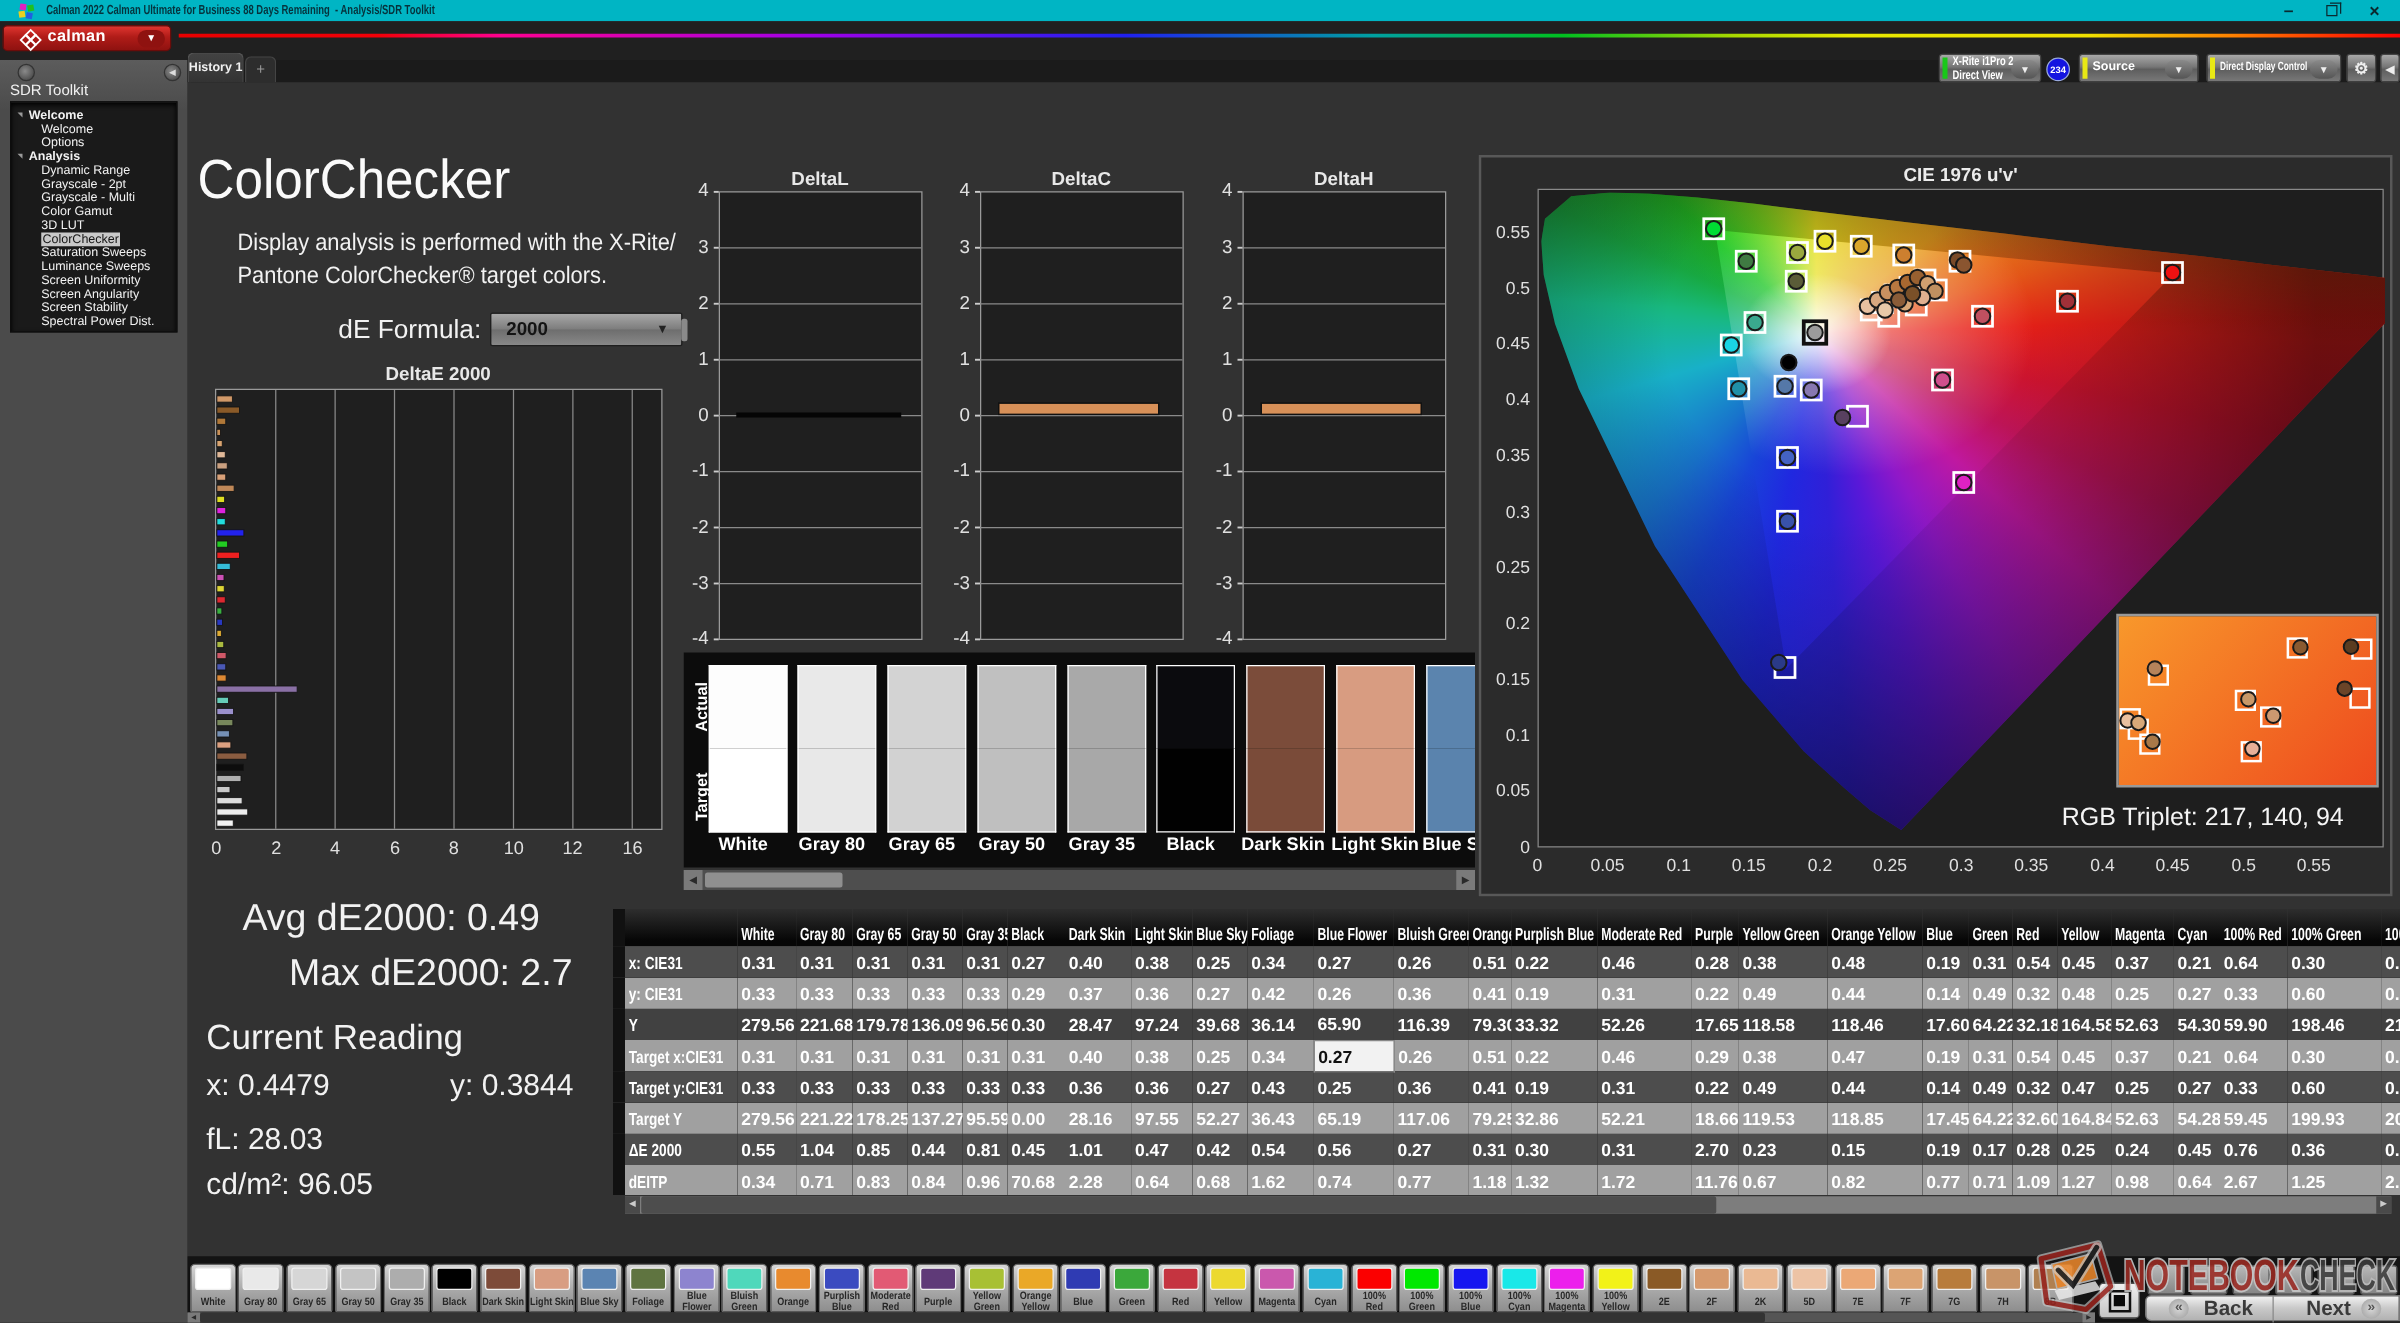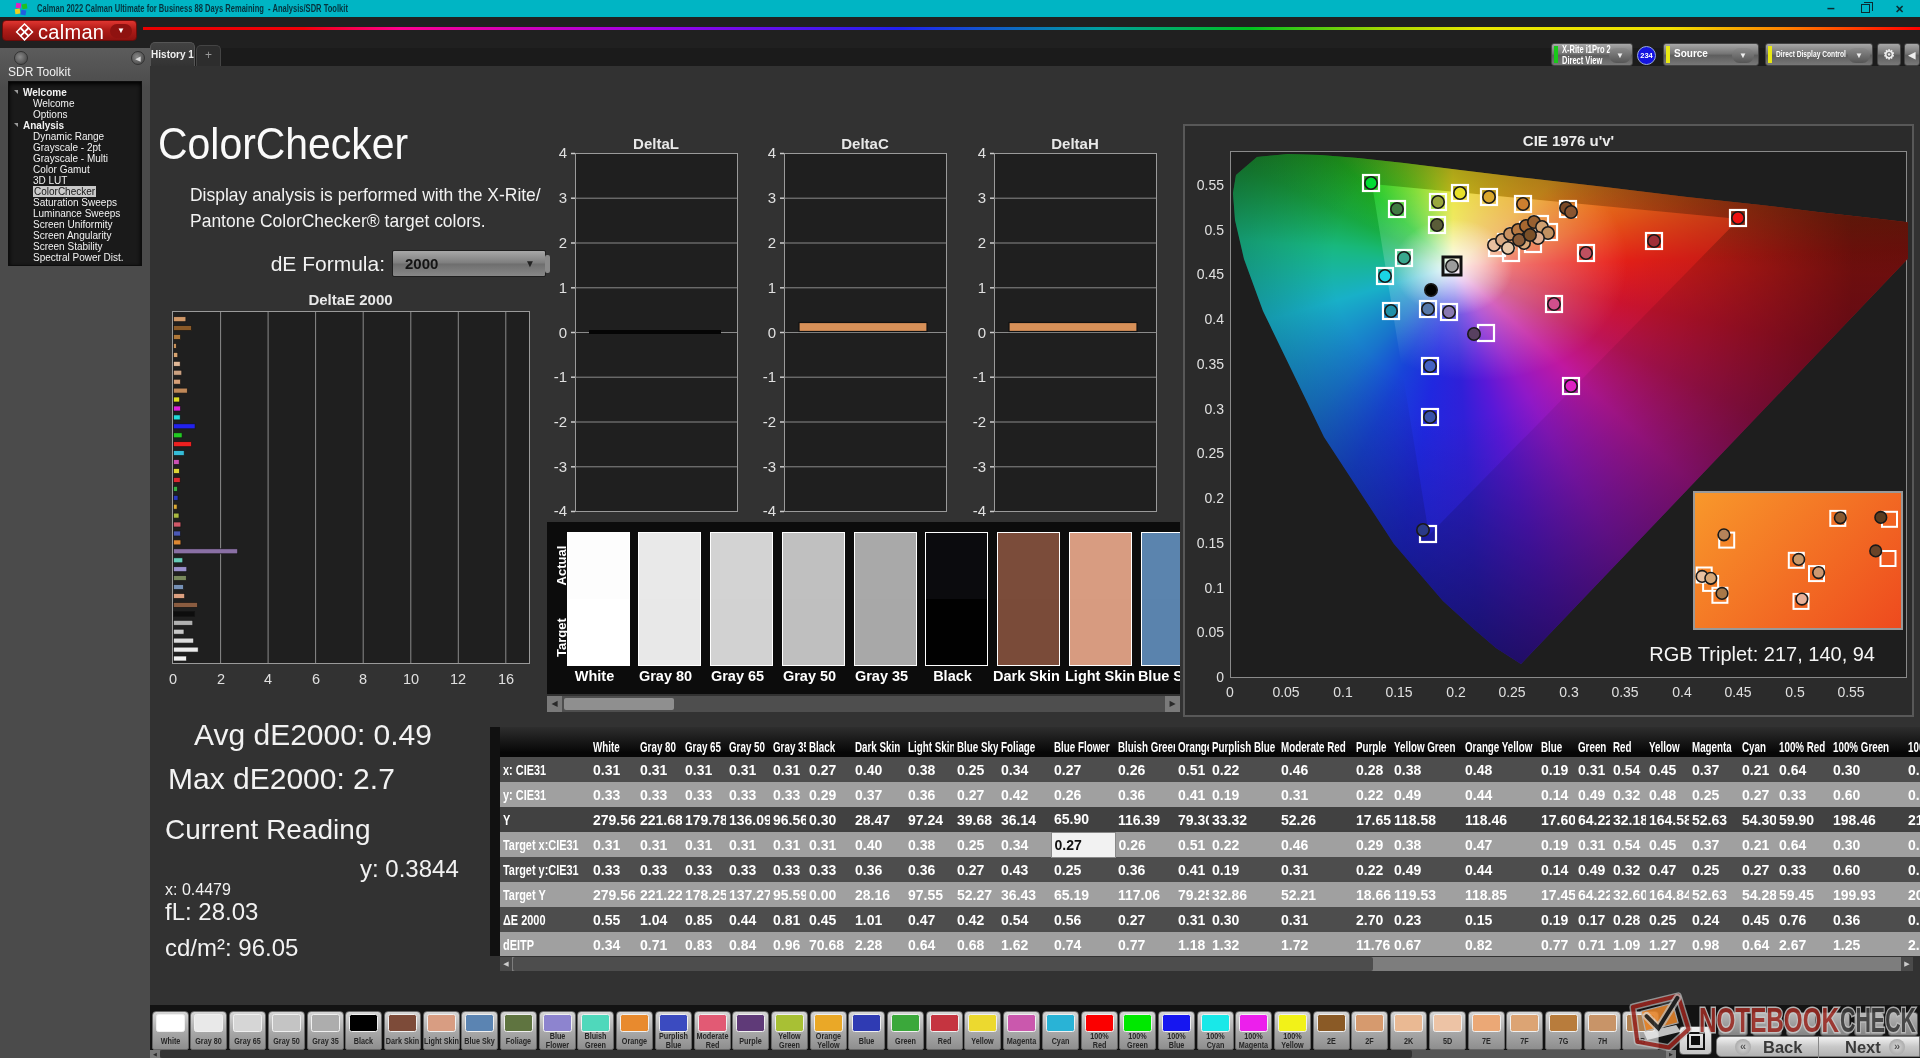--- a/index.html
+++ b/index.html
@@ -4,21 +4,21 @@
 html,body{width:1920px;height:1058px;overflow:hidden;background:#323232;
  font-family:"Liberation Sans",sans-serif;-webkit-font-smoothing:antialiased}
 .abs{position:absolute}
 #titlebar{left:0;top:0;width:1920px;height:17px;background:#00b5c4}
 #titletext{left:37px;top:2px;font-size:10.5px;font-weight:bold;color:#05333d;transform:scaleX(.72);transform-origin:0 0;white-space:nowrap}
 #appbar{left:0;top:17px;width:1920px;height:31px;background:#202020}
 #gradline{left:143px;top:27px;width:1777px;height:3px;
  background:linear-gradient(90deg,#e80000 0%,#f20008 9%,#ff0090 14.5%,#a000e8 28.5%,#2020f0 42.6%,#00a0a0 53.8%,#00c020 62.3%,#a8d800 70%,#e8e800 75.2%,#f0e000 86%,#ff8000 92.5%,#ff2000 98%,#ff0000 100%)}
 #logo{left:2px;top:20px;width:135px;height:21px;border-radius:4px;
  background:linear-gradient(#e03530,#b01c18 45%,#8f1210);border:1px solid #6a0c0a}
-#logo .txt{position:absolute;left:35px;top:0px;font-size:20px;font-weight:normal;color:#fff;letter-spacing:.3px}
+#logo .txt{position:absolute;left:35px;top:0px;font-size:13px;font-weight:bold;color:#fff;letter-spacing:.3px}
 #logo .dd{position:absolute;right:4px;top:3px;width:22px;height:14px;border-radius:7px;background:#8f1210;
  color:#fff;font-size:8px;text-align:center;line-height:14px}
 .topbtn{z-index:30;background:linear-gradient(#a8a8a8,#767676 45%,#5e5e5e 55%,#787878);border:1px solid #444;
  border-radius:3px;color:#fff;font-weight:bold}
 .topbtn .strip{position:absolute;left:2px;top:2px;bottom:2px;width:4px}
 .topbtn .lab{position:absolute;left:10px;top:1px;font-size:10px;line-height:10.5px;white-space:nowrap}
 .ddc{position:absolute;width:22px;height:15px;border-radius:8px;background:linear-gradient(#8a8a8a,#555);
  color:#eee;font-size:8px;text-align:center;line-height:15px}
 #sidebar{left:0;top:48px;width:150px;height:1010px;background:linear-gradient(#5c5c5c,#4b4b4b 40px)}
 #tree{position:absolute;left:8px;top:81px;width:134px;height:185px;background:#1a1a1a;
@@ -485,23 +485,23 @@
     <circle cx="182.7" cy="59.9" r="5.8" fill="#6a4428" stroke="#1a1a1a" stroke-width="1.6"></circle>
     <circle cx="105.7" cy="68.4" r="5.8" fill="#c89868" stroke="#1a1a1a" stroke-width="1.6"></circle>
     <circle cx="125.6" cy="81.6" r="5.8" fill="#cc9870" stroke="#1a1a1a" stroke-width="1.6"></circle>
     <circle cx="9.1" cy="85.4" r="5.8" fill="#e8c0a0" stroke="#1a1a1a" stroke-width="1.6"></circle>
     <circle cx="17.8" cy="87.3" r="5.8" fill="#d8a878" stroke="#1a1a1a" stroke-width="1.6"></circle>
     <circle cx="29.0" cy="102.4" r="5.8" fill="#a87848" stroke="#1a1a1a" stroke-width="1.6"></circle>
     <circle cx="108.9" cy="108.1" r="5.8" fill="#e8b098" stroke="#1a1a1a" stroke-width="1.6"></circle>
   </svg>
 <div id="rgbtext" class="abs">RGB Triplet: 217, 140, 94</div>
 <div class="big abs" style="left:168px;top:718px;width:290px;text-align:center;font-size:30px">Avg dE2000: 0.49</div>
-<div class="big abs" style="left:168px;top:762px;width:290px;text-align:left;font-size:30px">Max dE2000: 2.7</div>
+<div class="big abs" style="left:168px;top:762px;width:290px;text-align:right;font-size:30px">Max dE2000: 2.7</div>
 <div class="big abs" style="left:165px;top:814px;font-size:28px">Current Reading</div>
-<div class="big abs" style="left:165px;top:881px;font-size:16px">x: 0.4479</div>
+<div class="big abs" style="left:165px;top:855px;font-size:24px">x: 0.4479</div>
 <div class="big abs" style="left:360px;top:855px;font-size:24px">y: 0.3844</div>
 <div class="big abs" style="left:165px;top:898px;font-size:24px">fL: 28.03</div>
 <div class="big abs" style="left:165px;top:934px;font-size:24px">cd/m²: 96.05</div>
 <div id="tblwrap" class="abs">
     <table id="tbl">
       <colgroup>
         <col style="width:10px">
         <col style="width:90px">
         <col style="width:47px">
         <col style="width:45px">

